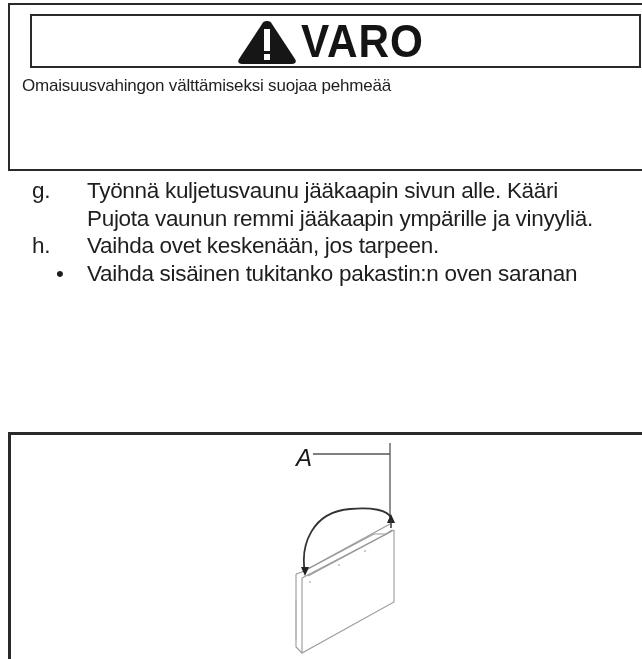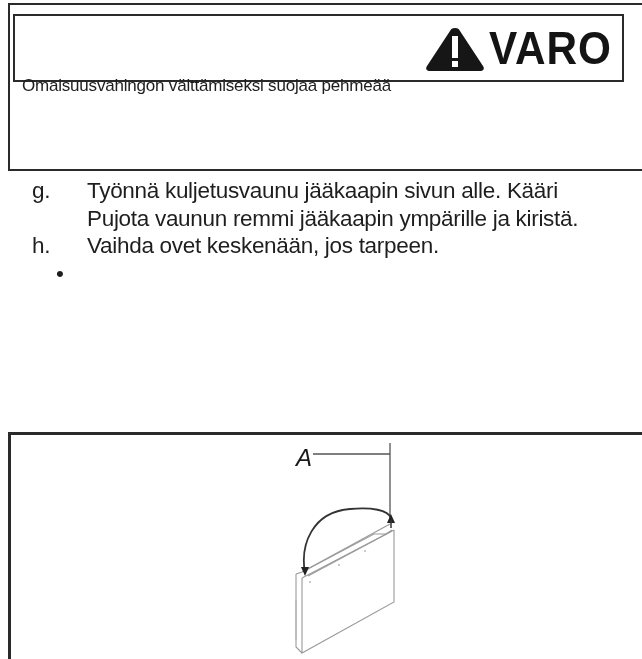--- a/index.html
+++ b/index.html
@@ -19,29 +19,29 @@
       position: absolute;
       left: 8px;
       top: 3px;
       width: 640px;
       height: 168px;
       border: 2px solid #2a2a2a;
       box-sizing: border-box;
     }
     .warning-header {
       position: absolute;
-      left: 3px;
+      left: 20px;
       top: 9px;
       width: 611px;
-      height: 68px;
+      height: 54px;
       border: 2px solid #2a2a2a;
       box-sizing: border-box;
       display: flex;
       align-items: center;
-      justify-content: flex-end;
+      justify-content: center;
     }
     .warning-header svg {
       width: 60px;
       height: 46px;
       margin-right: 4px;
       margin-top: 2px;
     }
     .warning-title {
       font-size: 46px;
       font-weight: bold;
@@ -137,28 +137,29 @@
   </div>
 </div>
 <div class="warning-body">
   <div>Omaisuusvahingon välttämiseksi suojaa pehmeää</div>
 </div>
 
 <div class="steps">
   <div class="step">
     <span class="step-marker">g.</span>
     <div class="step-line">Työnnä kuljetusvaunu jääkaapin sivun alle. Kääri</div>
-    <div class="step-line">Pujota vaunun remmi jääkaapin ympärille ja kiristä.</div>
+    <div class="step-line">Pujota vaunun remmi jääkaapin ympärille ja vinyyliä.</div>
   </div>
   <div class="step">
     <span class="step-marker">h.</span>
     <div class="step-line">Vaihda ovet keskenään, jos tarpeen.</div>
   </div>
   <div class="bullet">
     <span class="bullet-marker">•</span>
+    <div class="step-line">Vaihda sisäinen tukitanko pakastin:n oven saranan</div>
   </div>
 </div>
 
 <div class="figure-box"></div>
 <span class="label-a">A</span>
 
 <svg class="figure-svg" viewBox="0 0 642 659">
 
   <line x1="313" y1="454" x2="390" y2="454" stroke="#555" stroke-width="1.3"></line>
   <line x1="390" y1="443" x2="390" y2="519" stroke="#555" stroke-width="1.3"></line>

